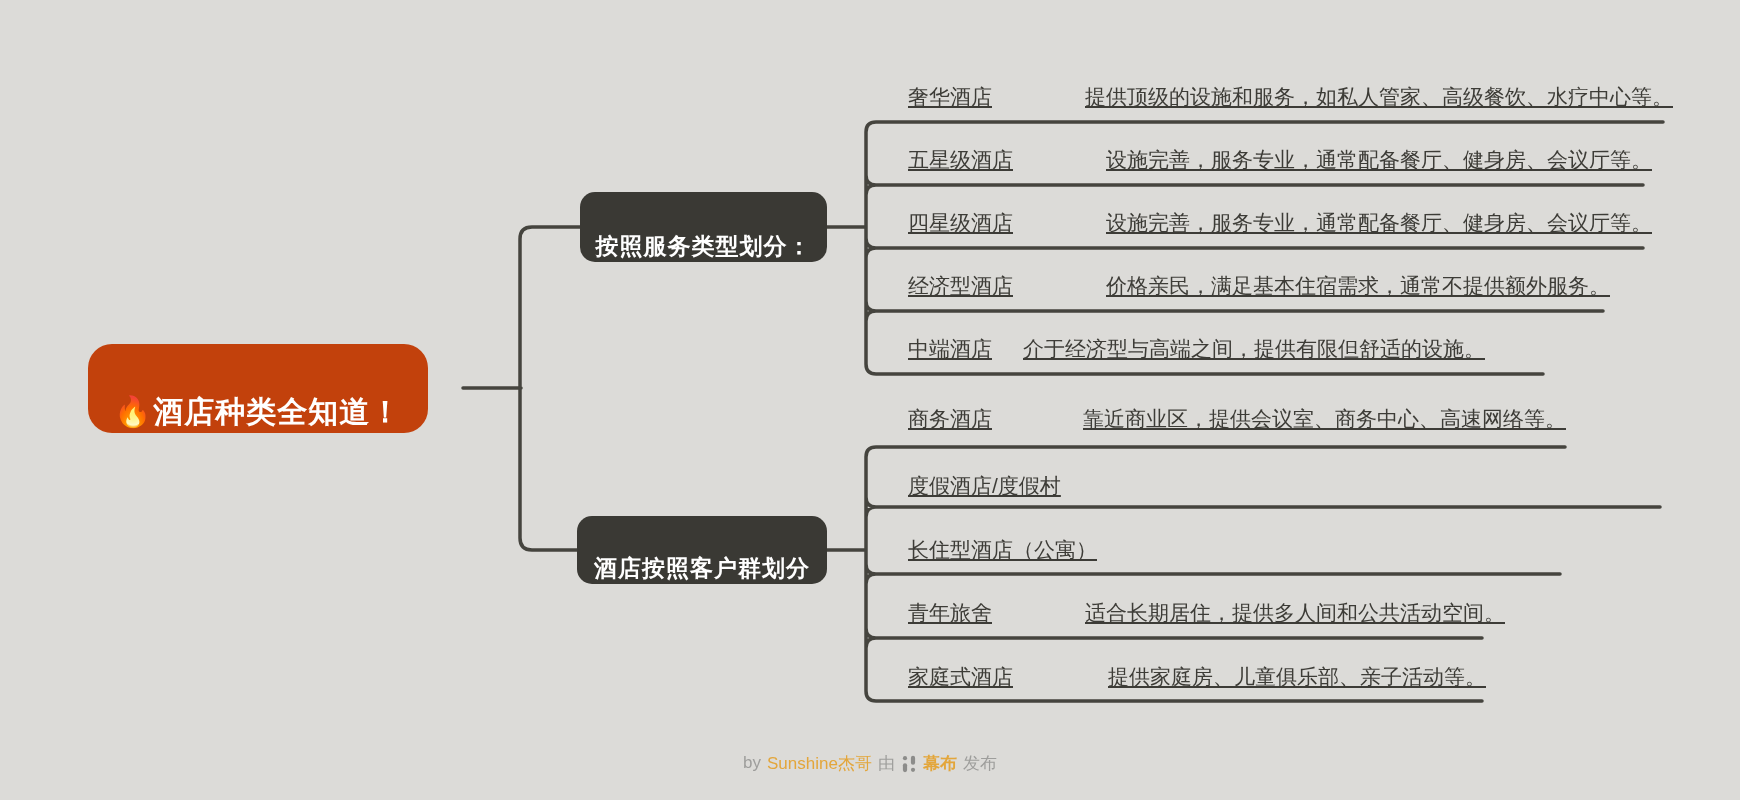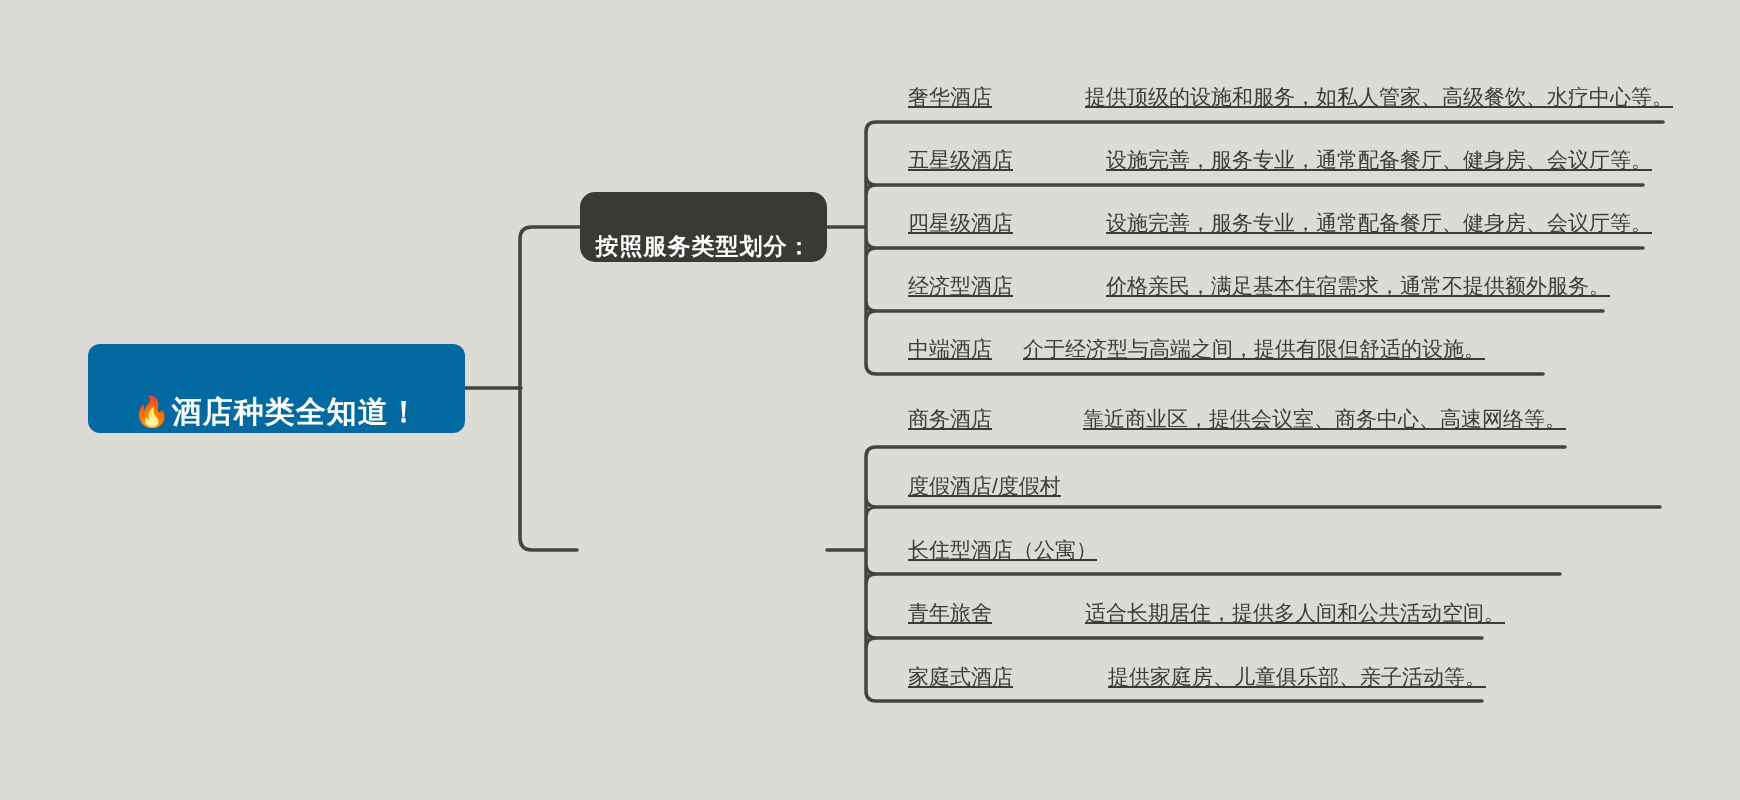--- a/index.html
+++ b/index.html
@@ -7,22 +7,22 @@
     position:relative;width:1740px;height:800px;overflow:hidden;
     background:#dcdbd8;
     font-family:"Liberation Sans","DejaVu Sans",sans-serif;
   }
   #edges{position:absolute;left:0;top:0;width:1740px;height:800px;}
   .node{
     position:absolute;display:flex;align-items:flex-end;justify-content:center;
     box-sizing:border-box;color:#ffffff;white-space:nowrap;
   }
   #root-node{
-    left:88px;top:344px;width:377px;height:89px;border-radius:12px;
-    background:#0369a1;font-size:30px;font-weight:bold;letter-spacing:1px;
+    left:88px;top:344px;width:340px;height:89px;border-radius:24px;
+    background:#c2410c;font-size:30px;font-weight:bold;letter-spacing:1px;
   }
   .branch-node{
     background:#3a3934;font-weight:bold;font-size:23px;border-radius:15px;
     letter-spacing:1px;
   }
   #branch-node-0{left:580px;top:192px;width:247px;height:70px;}
   #branch-node-1{left:577px;top:516px;width:250px;height:68px;}
   .leaf-row{position:absolute;left:0;width:1740px;height:32px;line-height:32px;}
   .leaf-label,.leaf-desc{
     position:absolute;top:0;font-size:21px;color:#3d3c37;white-space:nowrap;text-decoration:underline;
@@ -59,20 +59,23 @@
   </svg>
 
   <div id="root-node" class="node">
     <span>🔥酒店种类全知道！</span>
   </div>
 
   <div id="branch-node-0" class="node branch-node">
     <span>按照服务类型划分：</span>
   </div>
 
+  <div id="branch-node-1" class="node branch-node">
+    <span>酒店按照客户群划分</span>
+  </div>
 
   <div id="leaf-rows">
       <div class="leaf-row" style="top: 81px;">
         <span class="leaf-label">奢华酒店</span>
         <span class="leaf-desc" style="left: 1085px;">提供顶级的设施和服务，如私人管家、高级餐饮、水疗中心等。</span>
       </div>
       <div class="leaf-row" style="top: 144px;">
         <span class="leaf-label">五星级酒店</span>
         <span class="leaf-desc" style="left: 1106px;">设施完善，服务专业，通常配备餐厅、健身房、会议厅等。</span>
       </div>
@@ -101,14 +104,27 @@
       <div class="leaf-row" style="top: 597px;">
         <span class="leaf-label">青年旅舍</span>
         <span class="leaf-desc" style="left: 1085px;">适合长期居住，提供多人间和公共活动空间。</span>
       </div>
       <div class="leaf-row" style="top: 661px;">
         <span class="leaf-label">家庭式酒店</span>
         <span class="leaf-desc" style="left: 1108px;">提供家庭房、儿童俱乐部、亲子活动等。</span>
       </div>
     </div>
 
+  <div id="footer">
+    <span>by</span>
+    <span class="footer-accent">Sunshine杰哥</span>
+    <span>由</span>
+    <svg id="mubu-logo" viewBox="0 0 16 18" fill="#8c8c8a">
+      <circle cx="4" cy="3.2" r="2.1"></circle>
+      <rect x="1.9" y="8.2" width="4.2" height="9" rx="2.1"></rect>
+      <rect x="9.9" y="0.8" width="4.2" height="9" rx="2.1"></rect>
+      <circle cx="12" cy="14.8" r="2.1"></circle>
+    </svg>
+    <span class="footer-brand">幕布</span>
+    <span>发布</span>
+  </div>
 
 </div>
 
 </body></html>

